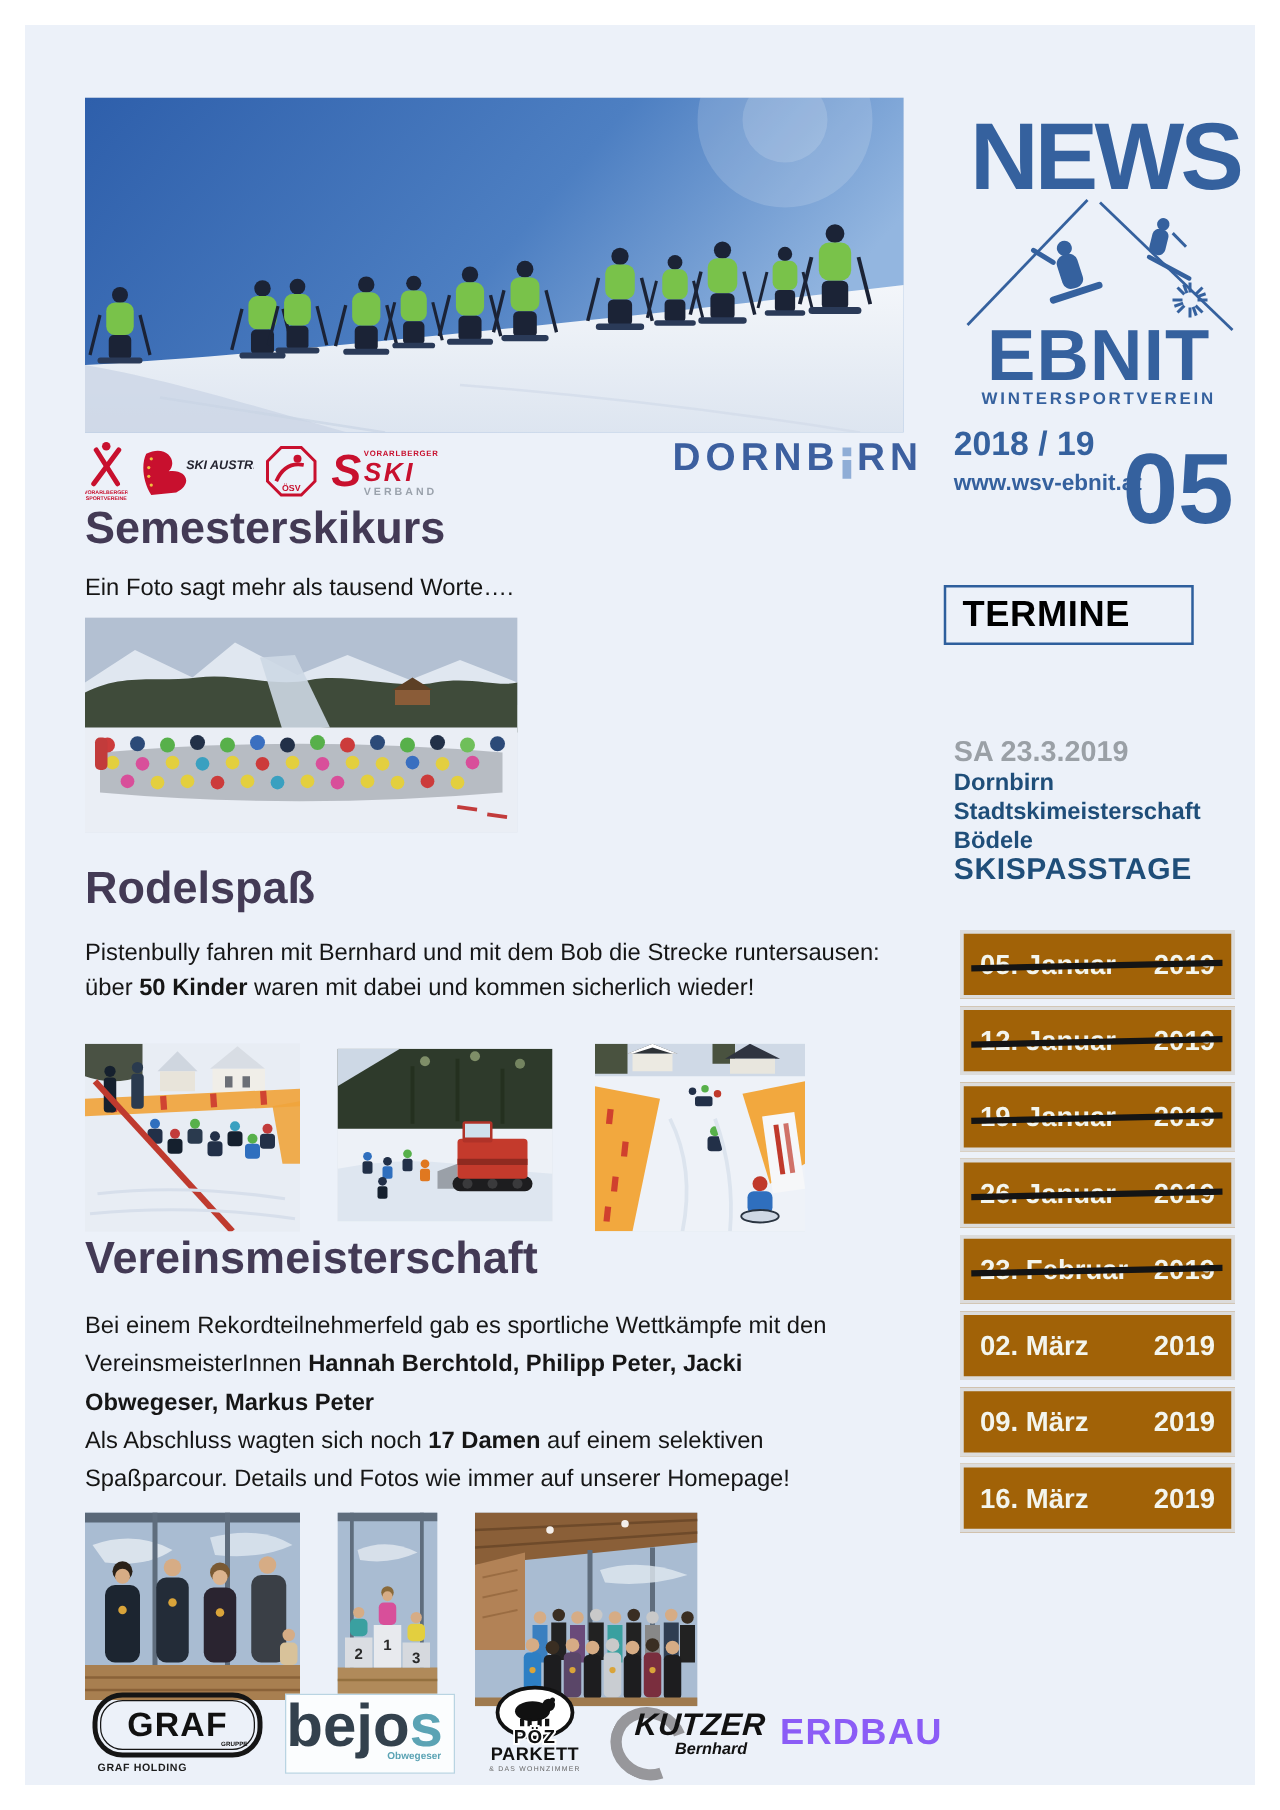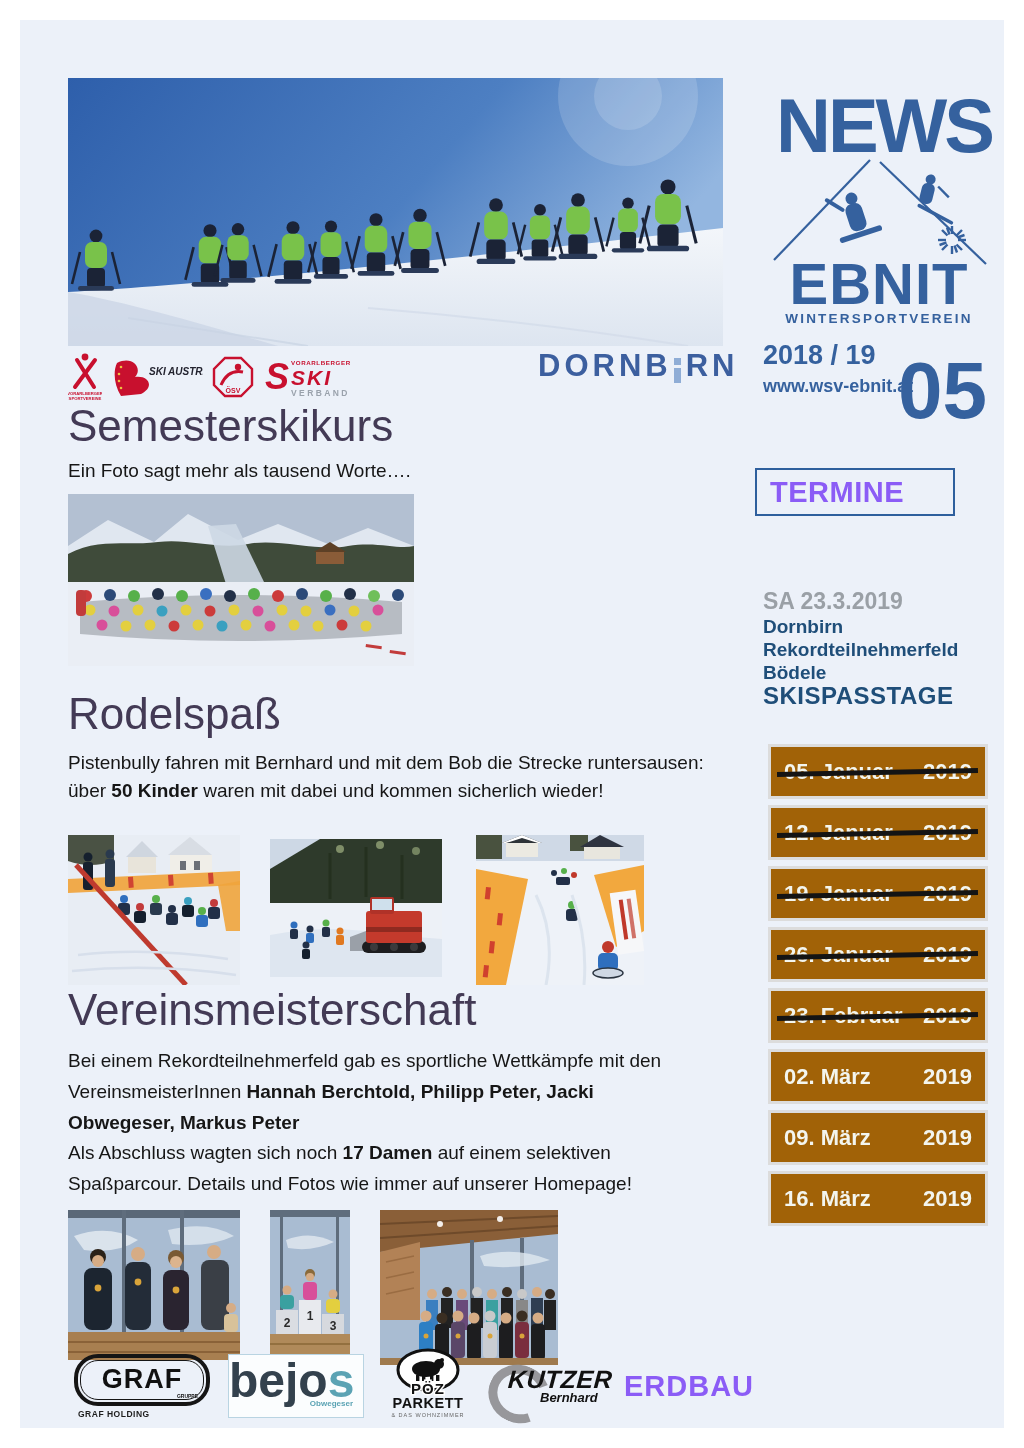--- a/index.html
+++ b/index.html
@@ -11,36 +11,36 @@
   .ebnit-logo{left:742px;top:128px;}
   .dornbirn{left:518px;top:328px;display:flex;align-items:flex-end;color:#3c5f9f;font-weight:bold;font-size:31px;letter-spacing:4px;}
   .dornbirn .i-glyph{display:inline-flex;flex-direction:column;align-items:center;margin:0 5px 1px 2px;}
   .dornbirn .i-dot{width:7px;height:7px;background:#8fadd6;}
   .dornbirn .i-bar{width:7px;height:15px;background:#8fadd6;margin-top:3px;}
   .season{left:743px;top:320px;font-size:27px;font-weight:bold;color:#35619e;}
   .website{left:743px;top:356px;font-size:18px;font-weight:bold;color:#35619e;}
   .issue-number{left:878px;top:296px;font-size:80px;font-weight:bold;color:#35619e;line-height:1;margin-top:35px;}
   .partner-row{left:48px;top:330px;height:56px;display:flex;align-items:center;gap:9px;}
   
-  .h1{font-size:44px;font-weight:normal;color:#433a55;line-height:1.1;}
+  .h1{font-size:36px;font-weight:bold;color:#433a55;line-height:1.1;}
   .body-text{font-size:19px;color:#161616;line-height:1.45;}
   .sem-title{left:48px;top:382px;}
   .sem-intro{left:48px;top:437px;}
   .sem-photo{left:48px;top:474px;}
   .rodel-title{left:48px;top:670px;}
   .rodel-para{left:48px;top:729px;width:648px;}
   .rodel-photos{left:48px;top:815px;display:flex;}
   .verein-title{left:48px;top:966px;}
   .verein-para{left:48px;top:1026px;width:624px;line-height:1.62;}
   .verein-photos{left:48px;top:1190px;display:flex;}
   .photo{background:#dfe5ee;}
   .photo svg{display:block;}
   
   .termine-box{left:735px;top:448px;width:196px;height:44px;border:2px solid #2e5f9d;display:flex;align-items:center;}
-  .termine-box span{font-size:29px;font-weight:bold;color:#8b5cf6;padding-left:13px;letter-spacing:0.5px;}
+  .termine-box span{font-size:29px;font-weight:bold;color:#000000;padding-left:13px;letter-spacing:0.5px;}
   .termine-entry{left:743px;top:524px;}
   .termine-date{font-size:23px;font-weight:bold;color:#9aa0a6;margin-top:44px;}
   .termine-line{font-size:19px;font-weight:bold;color:#1f4e79;line-height:1.22;}
   .skipass-title{left:743px;top:662px;font-size:24px;font-weight:bold;color:#1f4e79;letter-spacing:0.5px;}
   .badge-list{left:748px;top:724px;width:220px;display:flex;flex-direction:column;gap:6px;}
   .badge{position:relative;height:55px;box-sizing:border-box;border:3px solid #dcdcdc;background:#a16207;color:#f3f5ee;font-weight:bold;font-size:22px;display:flex;align-items:center;justify-content:space-between;padding:0 13px;}
   .badge.struck::after{content:"";position:absolute;left:3%;right:3%;top:47%;height:5px;background:#141414;transform:rotate(-1.2deg);}
   
   .sponsor-row{left:52px;top:1328px;display:flex;align-items:center;gap:16px;}
   .graf{width:140px;text-align:center;}
@@ -258,21 +258,21 @@
     <rect x="322" y="156" width="16" height="3" fill="#c23b3b" transform="rotate(8 322 156)"></rect>
    </svg>
   </div>
 
   <div class="abs termine-box">
     <span>TERMINE</span>
   </div>
   <div class="abs termine-entry">
     <div class="termine-date">SA 23.3.2019</div>
     <div class="termine-line">Dornbirn</div>
-    <div class="termine-line">Rekordteilnehmerfeld</div>
+    <div class="termine-line">Stadtskimeisterschaft</div>
     <div class="termine-line">Bödele</div>
   </div>
 
   <div class="abs skipass-title">SKISPASSTAGE</div>
   <div class="abs badge-list">
         <div class="badge struck">
           <span>05. Januar</span>
           <span>2019</span>
         </div>
         <div class="badge struck">

